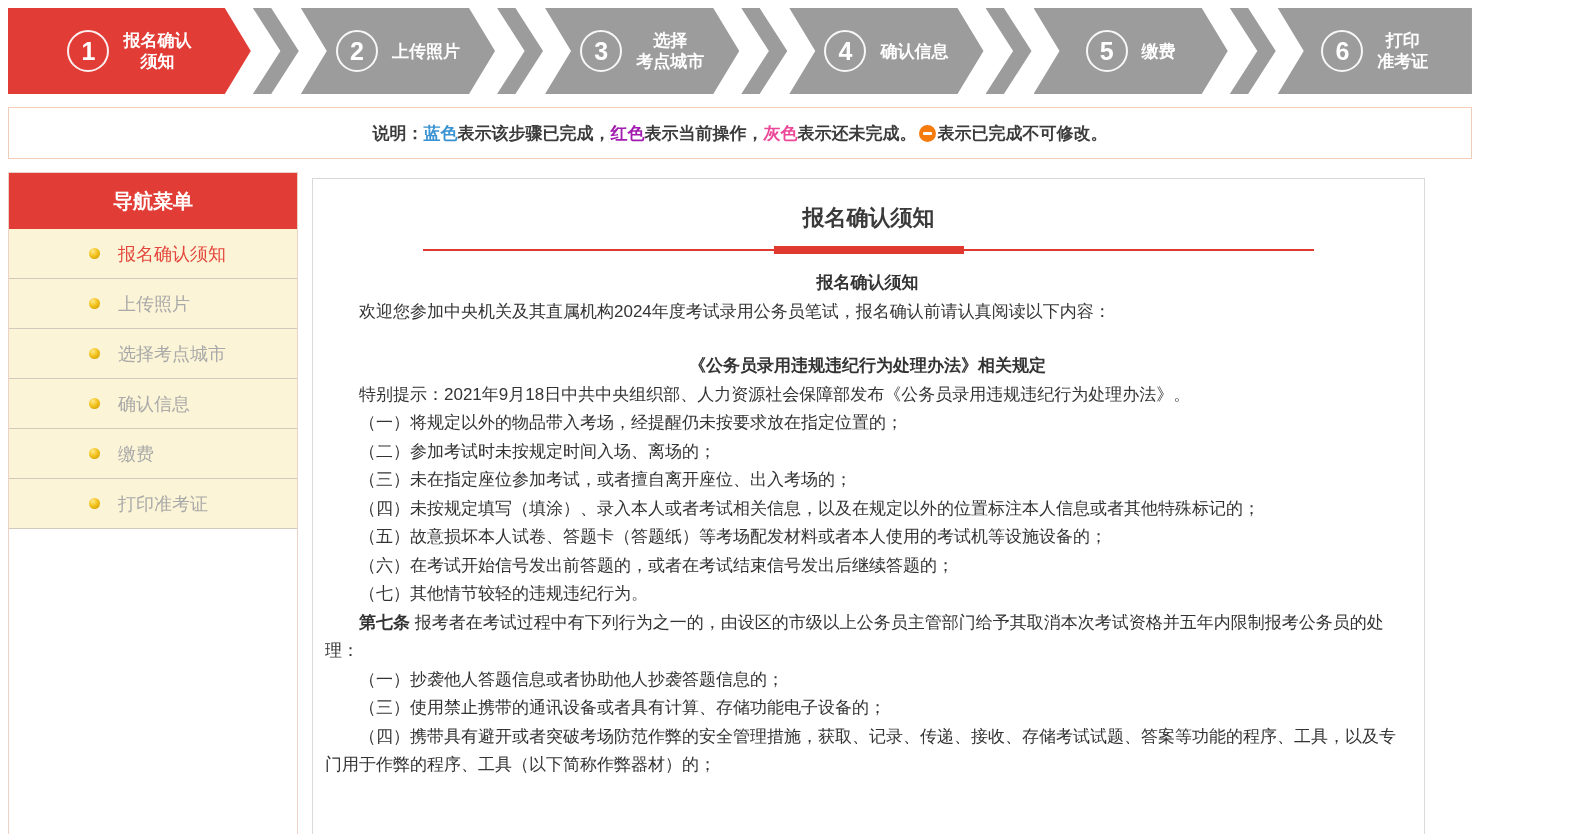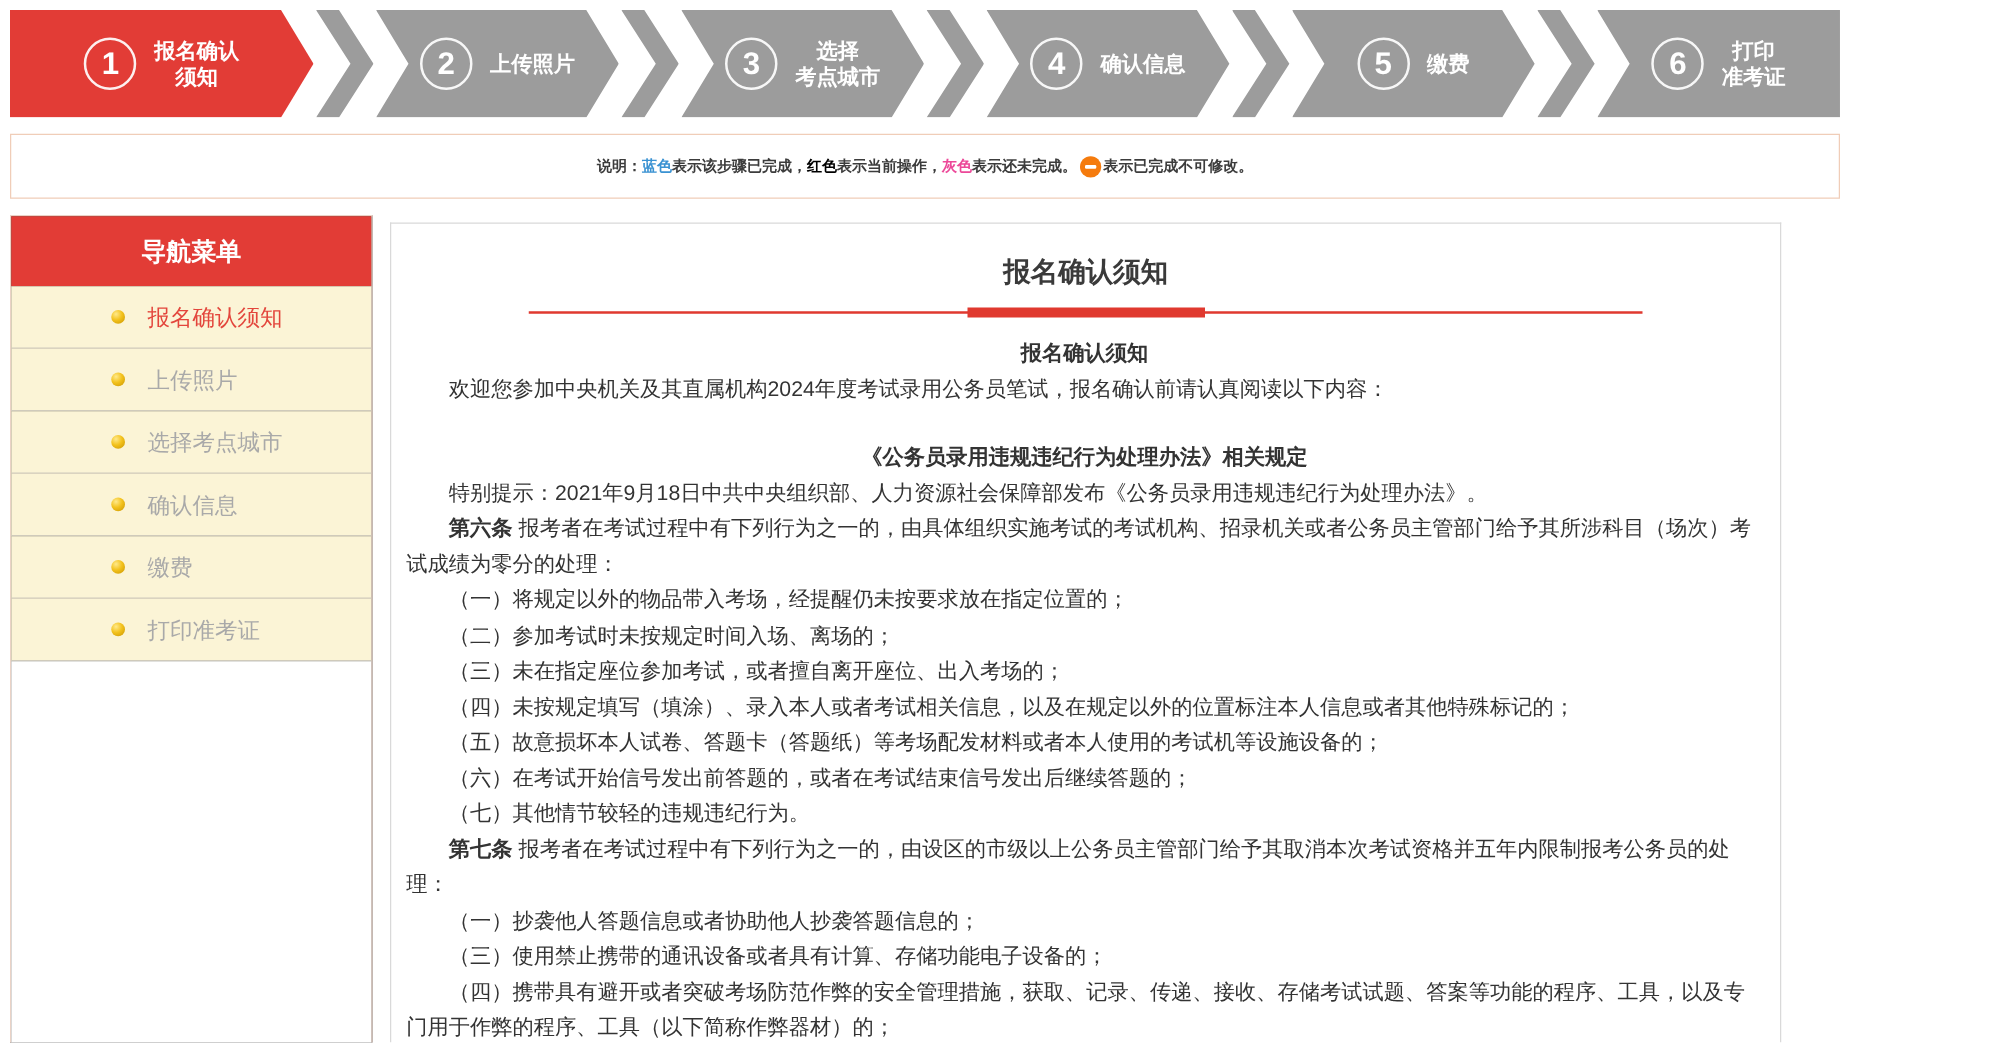--- a/index.html
+++ b/index.html
@@ -22,23 +22,23 @@
   .step.state-pending{background:var(--gray);}
   .step-num{width:42px; height:42px; border:2px solid rgba(255,255,255,.92); border-radius:50%;
     display:flex; align-items:center; justify-content:center; font-size:25px; font-weight:bold; flex:0 0 auto;}
   .step-label{font-size:17px; font-weight:bold; line-height:21px; white-space:pre-line; text-align:center;}
   .step-sep{flex:0 0 46px; margin:0 2px; background:var(--gray);
     clip-path:polygon(0 0, 40% 0, 100% 50%, 40% 100%, 0 100%, 60% 50%);}
 
   
   .legend{position:absolute; left:8px; top:107px; width:1464px; height:52px; background:#fff;
     border:1px solid var(--warm-border); display:flex; align-items:center; justify-content:center;
-    font-size:12px; font-weight:bold; color:#3c3c3c;}
+    font-size:17px; font-weight:bold; color:#3c3c3c;}
   .legend .seg-blue{color:#3a92d2;}
-  .legend .seg-red{color:#000000;}
+  .legend .seg-red{color:#a21caf;}
   .legend .seg-gray{color:#ec4899;}
   .legend-icon{display:inline-flex; width:17px; height:17px; border-radius:50%;
     background:#f57b0d; align-items:center; justify-content:center; margin:0 2px; vertical-align:-3px;}
   .legend-icon::after{content:""; width:9px; height:3px; background:#fff; border-radius:1px;}
 
   
   .sidebar{position:absolute; left:8px; top:172px; width:290px; height:773px;
     border:1px solid #ead2c6; border-bottom:none; background:#404040; display:flex; flex-direction:column;}
   .sidebar-header{height:56px; background:var(--red); color:#fff; font-size:20px; font-weight:bold;
     display:flex; align-items:center; justify-content:center;}
@@ -149,21 +149,20 @@
 
   <div class="main">
     <div class="main-title">报名确认须知</div>
     <div class="title-rule"></div>
     <div class="content" id="content">
         <p class="center-bold">报名确认须知</p>
         <p class="indent">欢迎您参加中央机关及其直属机构2024年度考试录用公务员笔试，报名确认前请认真阅读以下内容：</p>
         <div class="spacer"></div>
         <p class="center-bold">《公务员录用违规违纪行为处理办法》相关规定</p>
         <p class="indent-bold">特别提示：2021年9月18日中共中央组织部、人力资源社会保障部发布《公务员录用违规违纪行为处理办法》。</p>
-        <p class="indent"><span class="lead">第六条</span> 报考者在考试过程中有下列行为之一的，由具体组织实施考试的考试机构、招录机关或者公务员主管部门给予其所涉科目（场次）考试成绩为零分的处理：</p>
         <p class="indent">（一）将规定以外的物品带入考场，经提醒仍未按要求放在指定位置的；</p>
         <p class="indent">（二）参加考试时未按规定时间入场、离场的；</p>
         <p class="indent">（三）未在指定座位参加考试，或者擅自离开座位、出入考场的；</p>
         <p class="indent">（四）未按规定填写（填涂）、录入本人或者考试相关信息，以及在规定以外的位置标注本人信息或者其他特殊标记的；</p>
         <p class="indent">（五）故意损坏本人试卷、答题卡（答题纸）等考场配发材料或者本人使用的考试机等设施设备的；</p>
         <p class="indent">（六）在考试开始信号发出前答题的，或者在考试结束信号发出后继续答题的；</p>
         <p class="indent">（七）其他情节较轻的违规违纪行为。</p>
         <p class="indent"><span class="lead">第七条</span> 报考者在考试过程中有下列行为之一的，由设区的市级以上公务员主管部门给予其取消本次考试资格并五年内限制报考公务员的处理：</p>
         <p class="indent">（一）抄袭他人答题信息或者协助他人抄袭答题信息的；</p>
         <p class="indent">（三）使用禁止携带的通讯设备或者具有计算、存储功能电子设备的；</p>

